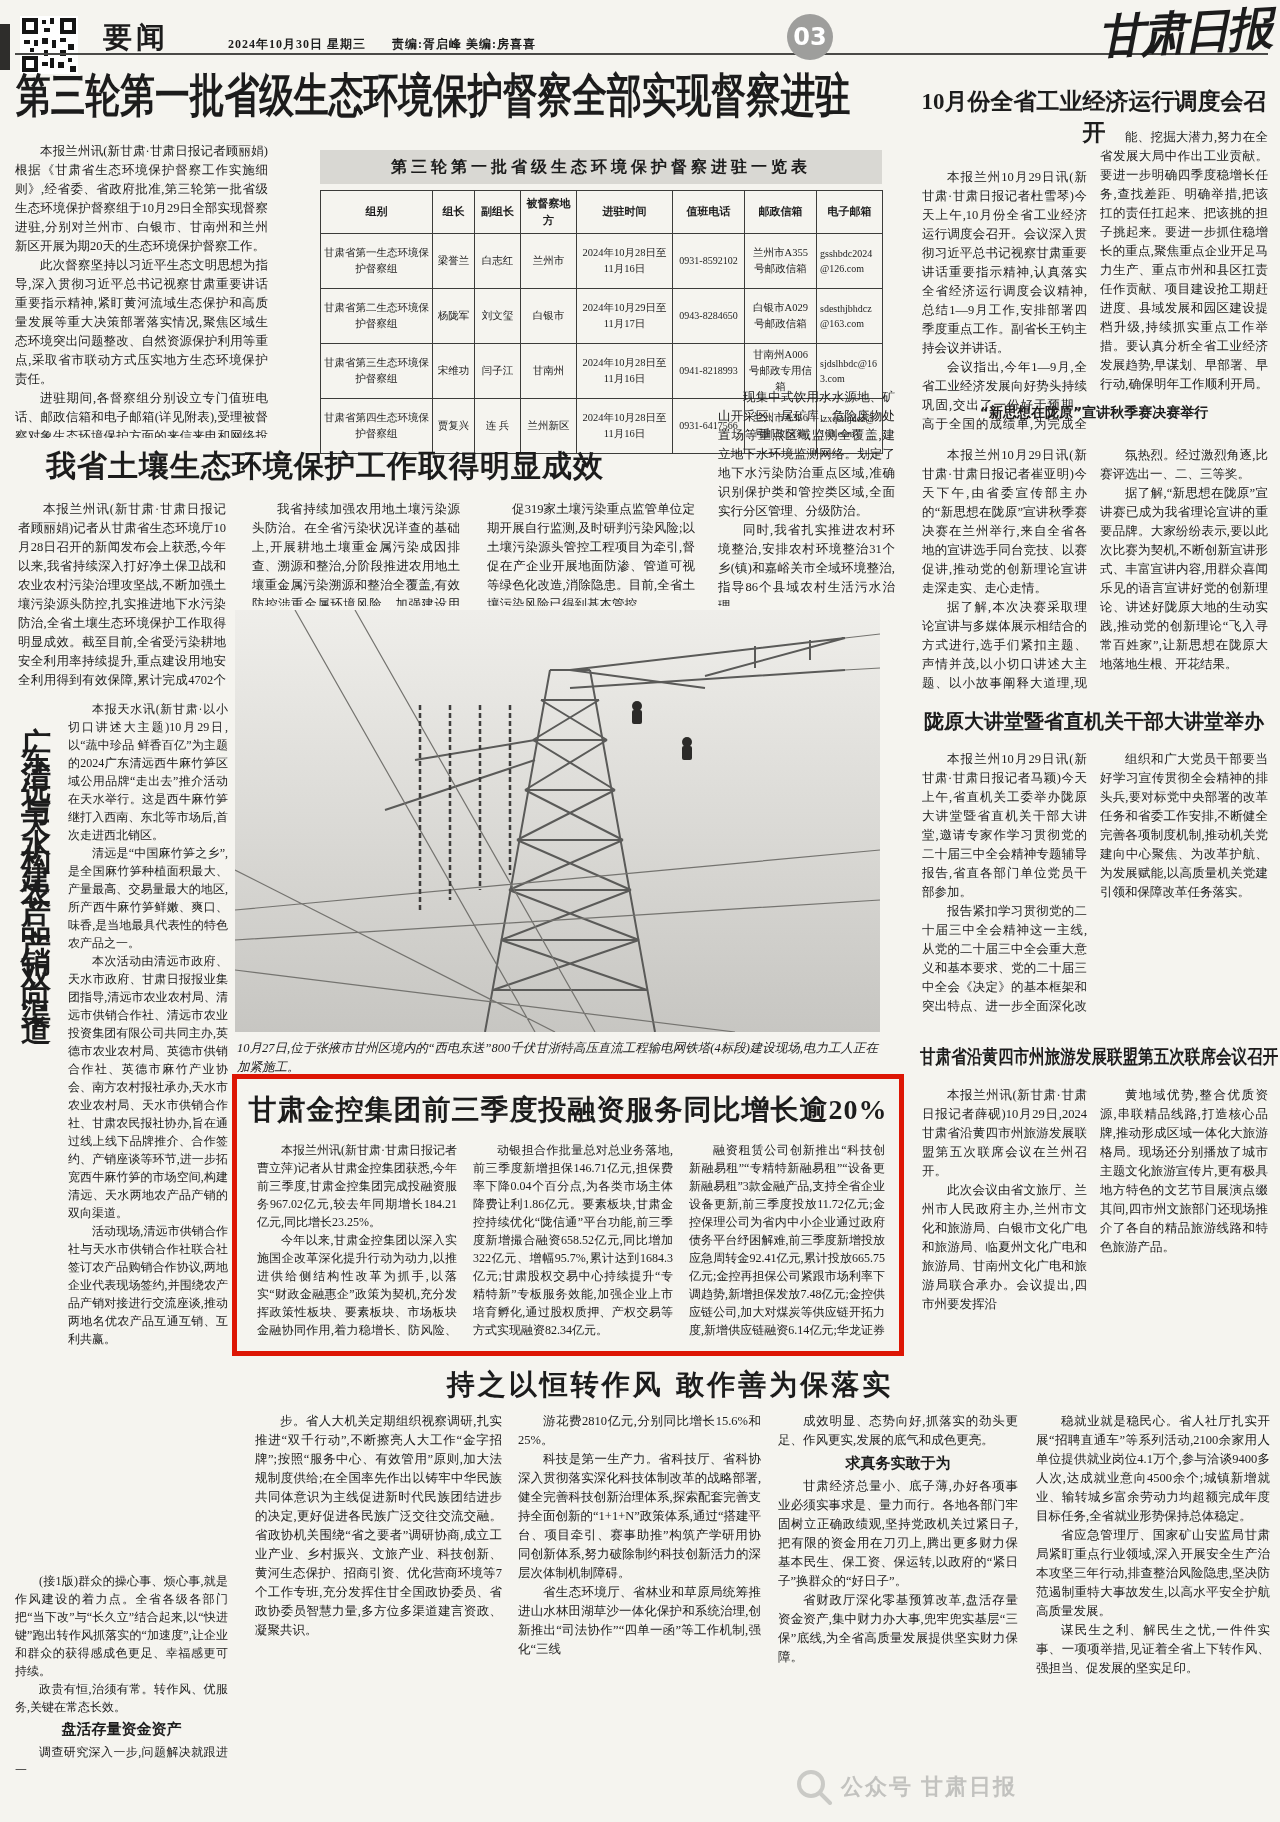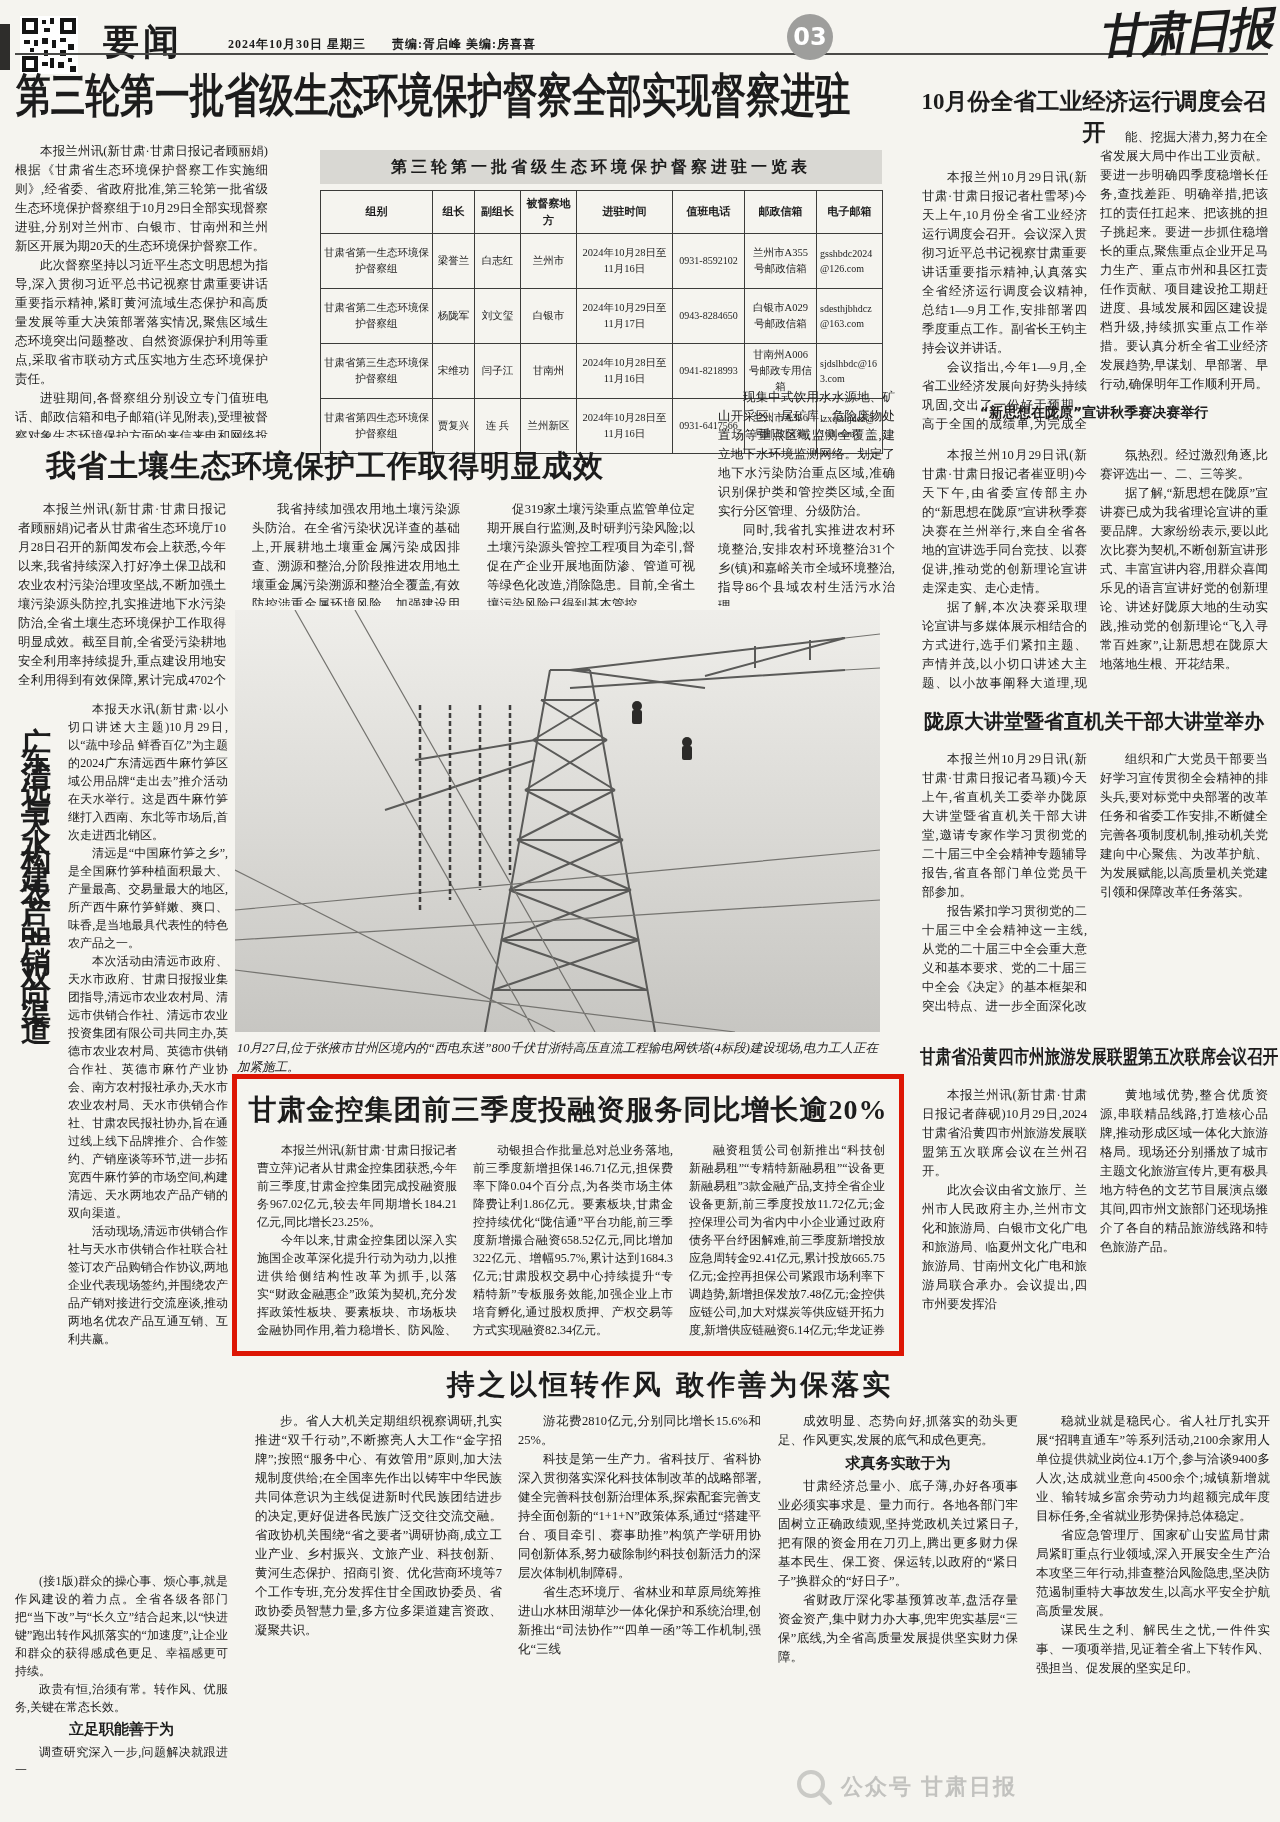--- a/index.html
+++ b/index.html
@@ -5,21 +5,21 @@
   html,body{margin:0;padding:0;background:#8a8a88;}
   .page{position:relative;width:1280px;height:1822px;margin:0 auto;background:#f5f4ef;
         font-family:"Liberation Serif","DejaVu Serif",serif;color:#1c1c1c;overflow:hidden;}
   .abs{position:absolute;}
   .body-text{font-size:12.5px;line-height:19px;text-align:justify;overflow:hidden;}
   .body-text .para{margin:0;text-indent:2em;}
   .small-col{font-size:12px;line-height:18px;}
   .sans{font-family:"DejaVu Sans","Liberation Sans",sans-serif;}
   .serifb{font-family:"Liberation Serif","DejaVu Serif",serif;font-weight:900;}
   
-  .section-label{font-size:36px;font-weight:900;letter-spacing:4px;}
+  .section-label{font-size:29px;font-weight:900;letter-spacing:4px;}
   .dateline{font-size:12px;font-weight:bold;letter-spacing:1px;}
   .header-rule{height:2px;background:#4a4a48;}
   .page-circle{width:46px;height:46px;border-radius:50%;background:#9e9e9c;color:#fff;
                display:flex;align-items:center;justify-content:center;font-size:24px;font-weight:900;}
   .masthead{font-size:46px;font-weight:900;font-style:italic;letter-spacing:-3px;transform:rotate(-3deg);}
   
   .h-lead{font-weight:900;font-size:44px;white-space:nowrap;transform:scale(.79,1.05);transform-origin:0 50%;}
   .h-soil{font-weight:900;font-size:30px;text-align:center;letter-spacing:1px;}
   .h-industry{font-weight:900;font-size:23px;text-align:center;}
   .h-xuanjiang{font-weight:700;font-size:14px;text-align:center;}
@@ -232,21 +232,21 @@
       <p class="para">清远是“中国麻竹笋之乡”,是全国麻竹笋种植面积最大、产量最高、交易量最大的地区,所产西牛麻竹笋鲜嫩、爽口、味香,是当地最具代表性的特色农产品之一。</p>
       <p class="para">本次活动由清远市政府、天水市政府、甘肃日报报业集团指导,清远市农业农村局、清远市供销合作社、清远市农业投资集团有限公司共同主办,英德市农业农村局、英德市供销合作社、英德市麻竹产业协会、南方农村报社承办,天水市农业农村局、天水市供销合作社、甘肃农民报社协办,旨在通过线上线下品牌推介、合作签约、产销座谈等环节,进一步拓宽西牛麻竹笋的市场空间,构建清远、天水两地农产品产销的双向渠道。</p>
       <p class="para">活动现场,清远市供销合作社与天水市供销合作社联合社签订农产品购销合作协议,两地企业代表现场签约,并围绕农产品产销对接进行交流座谈,推动两地名优农产品互通互销、互利共赢。</p>
     </div>
 
   <div class="abs" style="left:15px;top:1572px;width:213px;height:248px;overflow:hidden;">
     <div class="body-text small-col">
         <p class="para">(接1版)群众的操心事、烦心事,就是作风建设的着力点。全省各级各部门把“当下改”与“长久立”结合起来,以“快进键”跑出转作风抓落实的“加速度”,让企业和群众的获得感成色更足、幸福感更可持续。</p>
         <p class="para">政贵有恒,治须有常。转作风、优服务,关键在常态长效。</p>
       </div>
-    <div class="subhead">立足职能善于为</div>
+    <div class="subhead">盘活存量资金资产</div>
     <div class="body-text small-col">
         <p class="para">调查研究深入一步,问题解决就跟进一</p>
       </div>
   </div>
 
   <div class="abs red-box" style="left:232px;top:1074px;width:662px;height:272px;">
     <div class="h-jinkong" style="margin-top:12px;">甘肃金控集团前三季度投融资服务同比增长逾20%</div>
     <div style="position:absolute;left:20px;top:62px;width:200px;height:198px;" class="body-text small-col">
         <p class="para">本报兰州讯(新甘肃·甘肃日报记者曹立萍)记者从甘肃金控集团获悉,今年前三季度,甘肃金控集团完成投融资服务967.02亿元,较去年同期增长184.21亿元,同比增长23.25%。</p>
         <p class="para">今年以来,甘肃金控集团以深入实施国企改革深化提升行动为动力,以推进供给侧结构性改革为抓手,以落实“财政金融惠企”政策为契机,充分发挥政策性板块、要素板块、市场板块金融协同作用,着力稳增长、防风险、促改革、抓协同,全力服务实体经济发展。</p>

